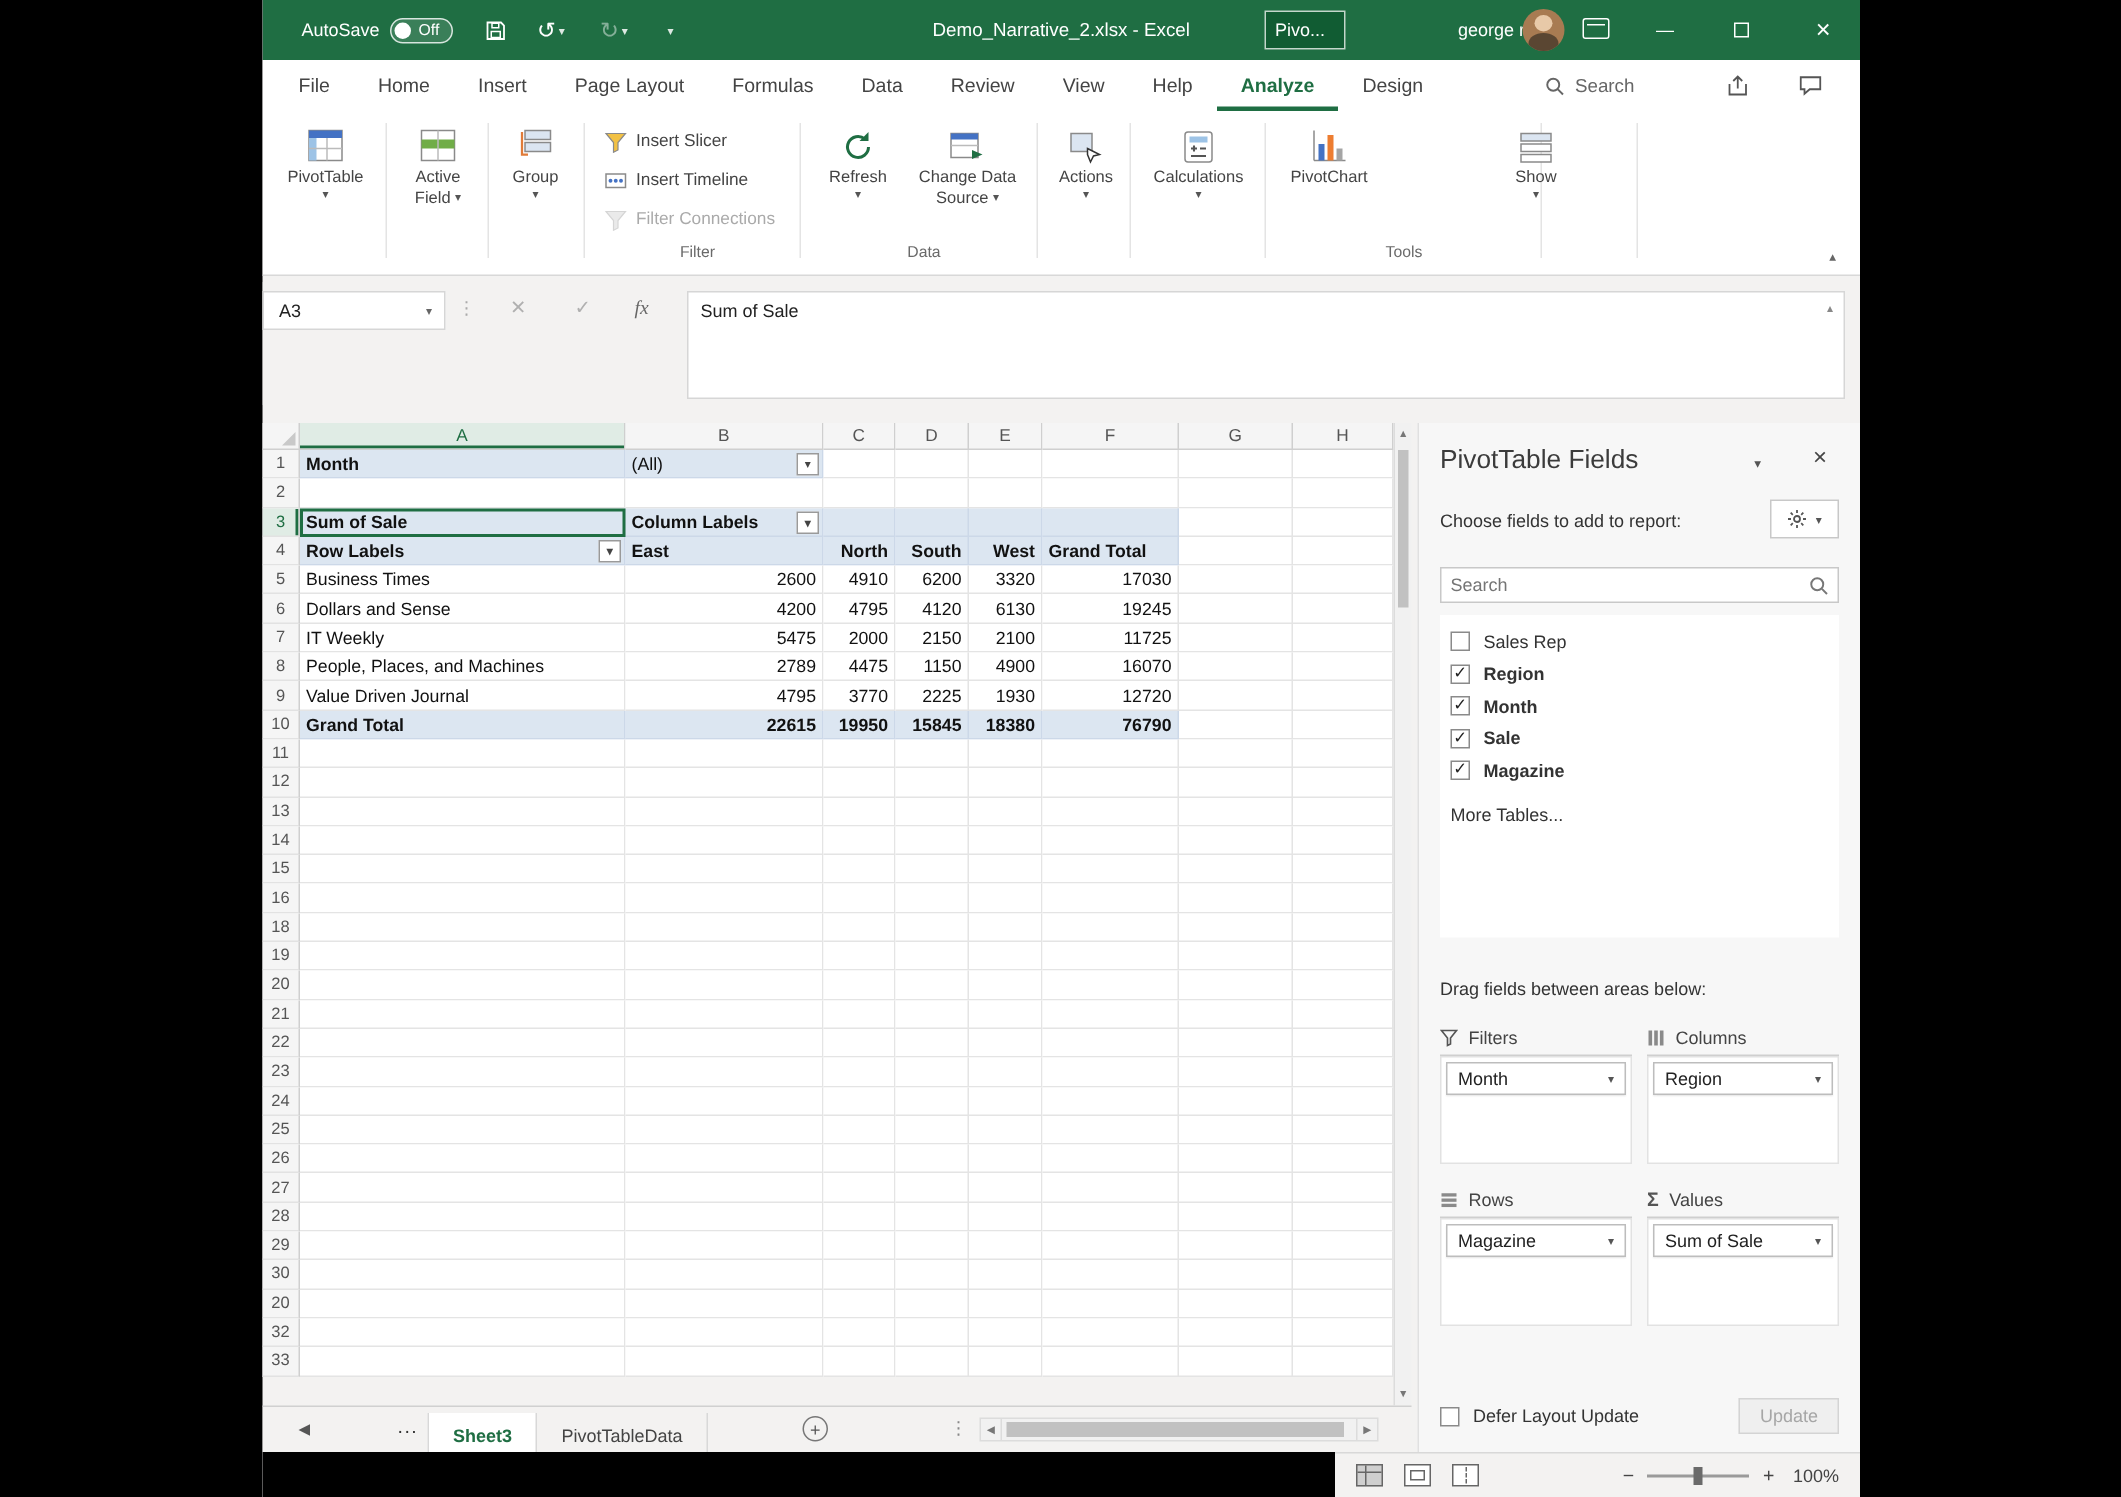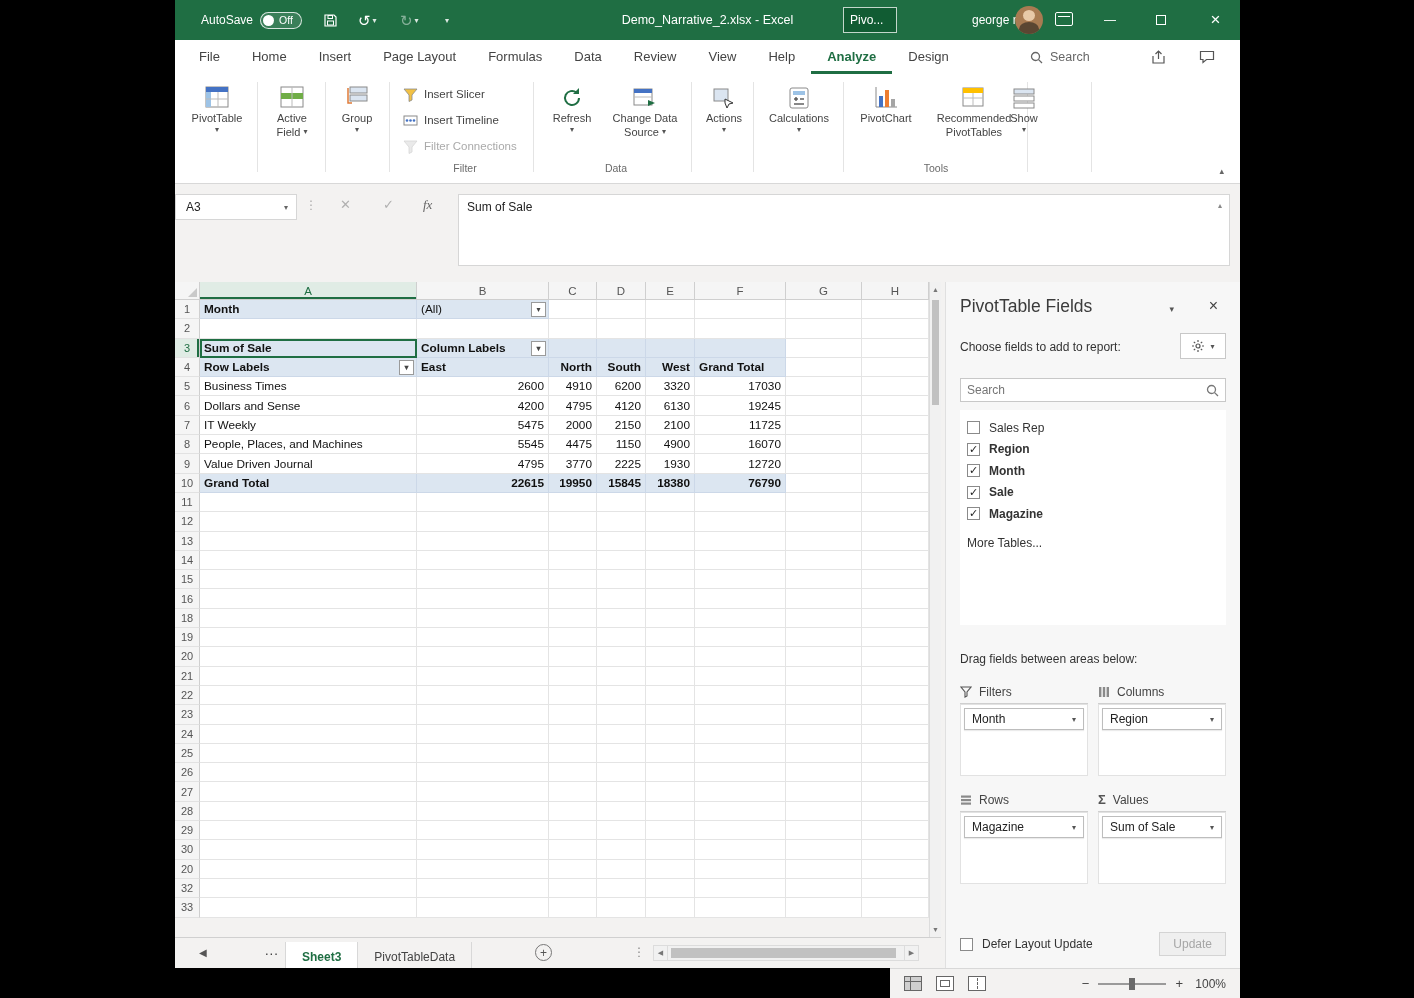--- a/index.html
+++ b/index.html
@@ -338,32 +338,20 @@
           <svg width="26" height="26" viewBox="0 0 26 26">
             <line x1="3" y1="23" x2="24" y2="23" stroke="#8a8a8a"></line>
             <line x1="3" y1="23" x2="3" y2="3" stroke="#8a8a8a"></line>
             <rect x="6" y="12" width="4" height="11" fill="#4472c4"></rect>
             <rect x="12" y="6" width="4" height="17" fill="#ed7d31"></rect>
             <rect x="18" y="15" width="4" height="8" fill="#a5a5a5"></rect>
           </svg>
         </span>
       <span>PivotChart</span>
     </div>
-    <div class="rb" style="left:752px;width:94px;">
-      <span class="ric">
-          <svg width="26" height="26" viewBox="0 0 26 26">
-            <rect x="2" y="4" width="20" height="18" fill="#fff" stroke="#8a8a8a"></rect>
-            <rect x="2" y="4" width="20" height="5" fill="#ffc000"></rect>
-            <line x1="2" y1="14" x2="22" y2="14" stroke="#bbb"></line>
-            <line x1="12" y1="9" x2="12" y2="22" stroke="#bbb"></line>
-          </svg>
-        </span>
-      <span>Recommended</span>
-      <span>PivotTables</span>
-    </div>
     <div class="glabel" style="left:676px;width:170px;">Tools</div>
     <div class="gsep" style="left:852px;"></div>
 
     <div class="rb" style="left:824px;width:50px;">
       <span class="ric">
           <svg width="24" height="24" viewBox="0 0 24 24">
             <rect x="2" y="3" width="20" height="5" fill="#dbe5f1" stroke="#8a8a8a"></rect>
             <rect x="2" y="10" width="20" height="5" fill="#fff" stroke="#8a8a8a"></rect>
             <rect x="2" y="17" width="20" height="5" fill="#fff" stroke="#8a8a8a"></rect>
           </svg>
@@ -537,21 +525,21 @@
         </div>
         <div class="gc" style="width: 76px;"></div>
         <div class="gc" style="width: 67px;"></div>
       </div>
       <div class="grow">
         <div class="grn">8</div>
         <div class="gc" style="width: 217px;">
           <span>People, Places, and Machines</span>
         </div>
         <div class="gc num" style="width: 132px;">
-          <span>5545</span>
+          <span>2789</span>
         </div>
         <div class="gc num" style="width: 48px;">
           <span>4475</span>
         </div>
         <div class="gc num" style="width: 49px;">
           <span>1150</span>
         </div>
         <div class="gc num" style="width: 49px;">
           <span>4900</span>
         </div>

